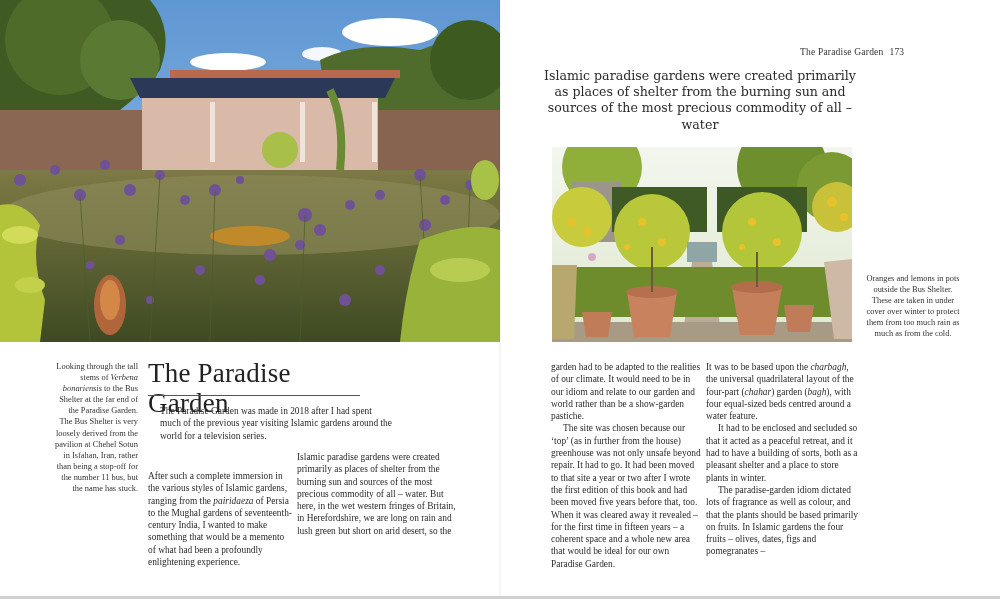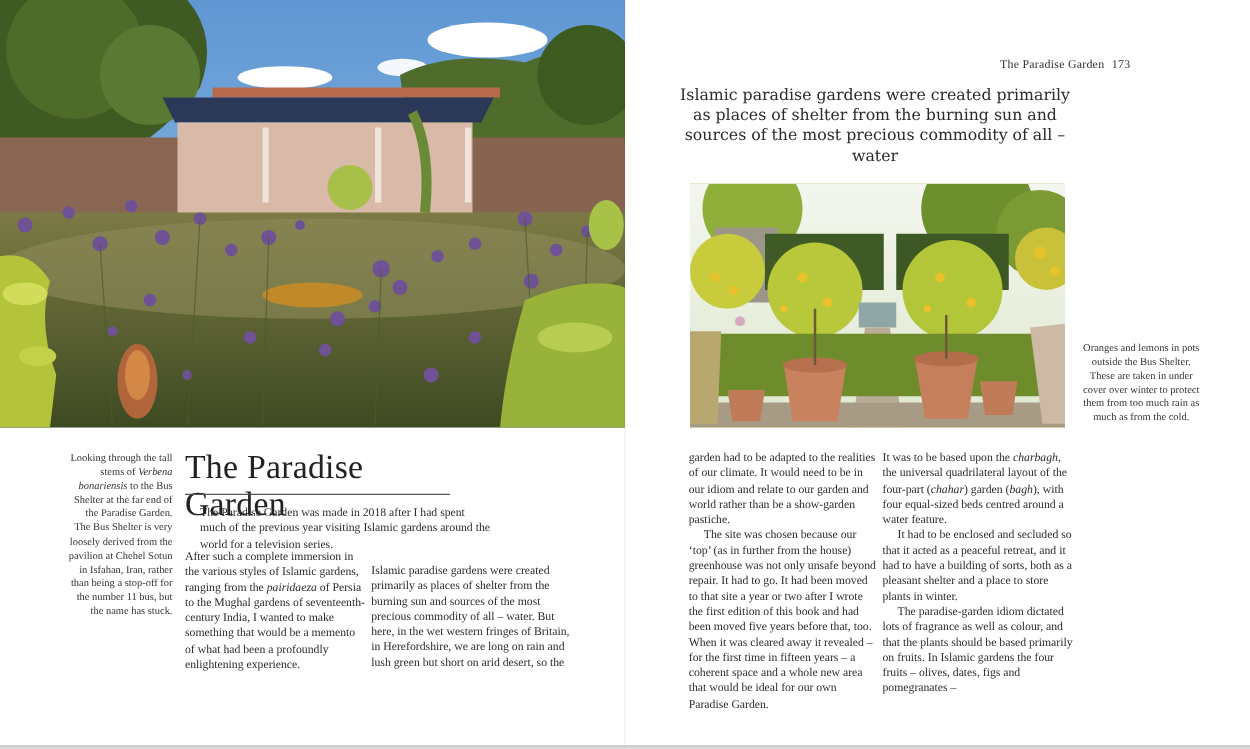--- a/index.html
+++ b/index.html
@@ -34,21 +34,21 @@
     .chapter-title { position: absolute; left: 148px; top: 358px; width: 230px;
       font-size: 27px; line-height: 30px; font-weight: normal; color: #222; letter-spacing: 0.2px; }
     .title-rule { position: absolute; left: 148px; top: 395px; width: 212px; height: 1px; background: #555; }
 
     .intro { position: absolute; left: 148px; top: 405px; width: 235px;
       font-size: 9.4px; line-height: 12.3px; color: #2b2b2b; margin-left: 12px; }
 
     .col { position: absolute; font-size: 9.4px; line-height: 12.3px; color: #2b2b2b; }
     .col p { margin: 0; }
     .col p.indent { text-indent: 12px; }
-    .col-1 { left: 148px; top: 440px; width: 145px; }
+    .col-1 { left: 148px; top: 470px; width: 145px; }
     .col-2 { left: 297px; top: 451px; width: 160px; }
     .col-3 { left: 551px; top: 361px; width: 150px; }
     .col-4 { left: 706px; top: 361px; width: 156px; }
 
     
     .running-head { position: absolute; left: 800px; top: 47px; width: 150px; 
       font-size: 9.5px; color: #333; letter-spacing: 0.2px; }
     .running-head .folio { margin-left: 6px; }
     .pull-quote { position: absolute; left: 540px; top: 68px; width: 320px; text-align: center;
       font-family: "DejaVu Serif", "Liberation Serif", serif;

